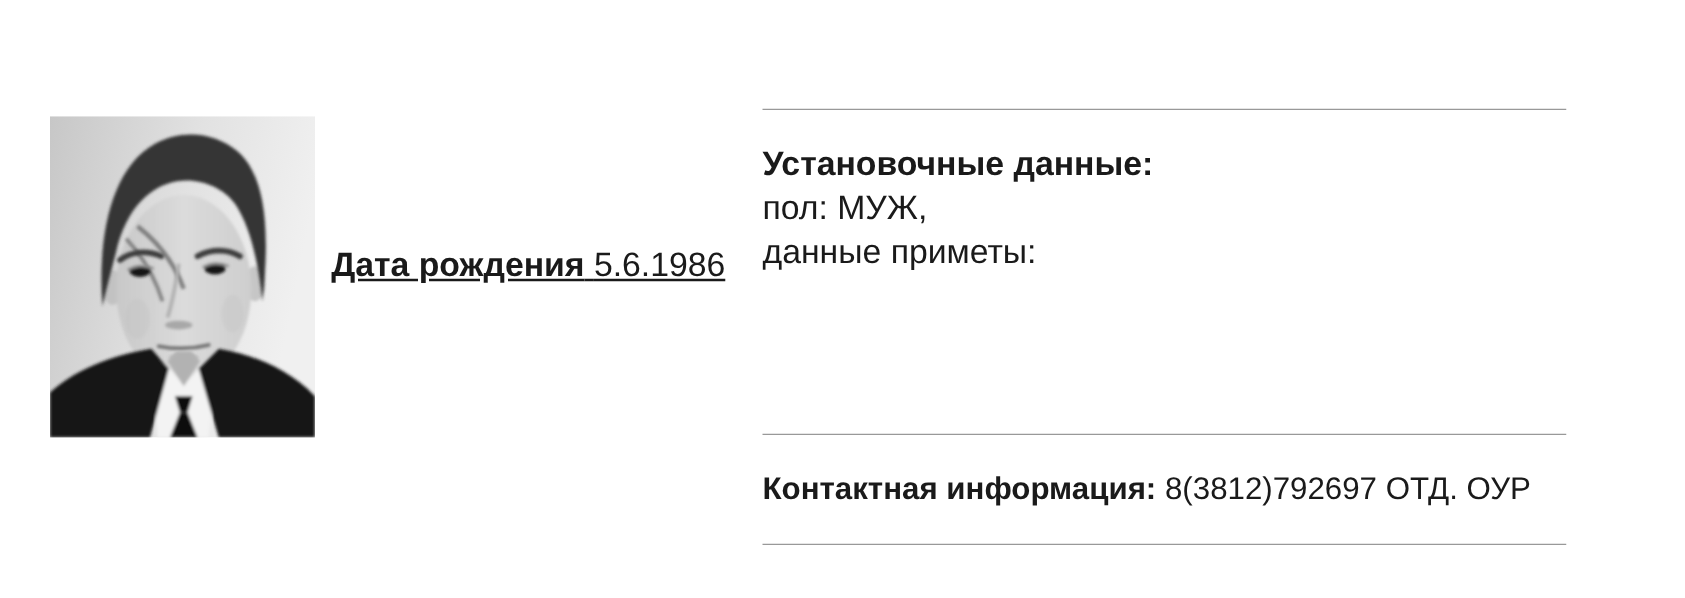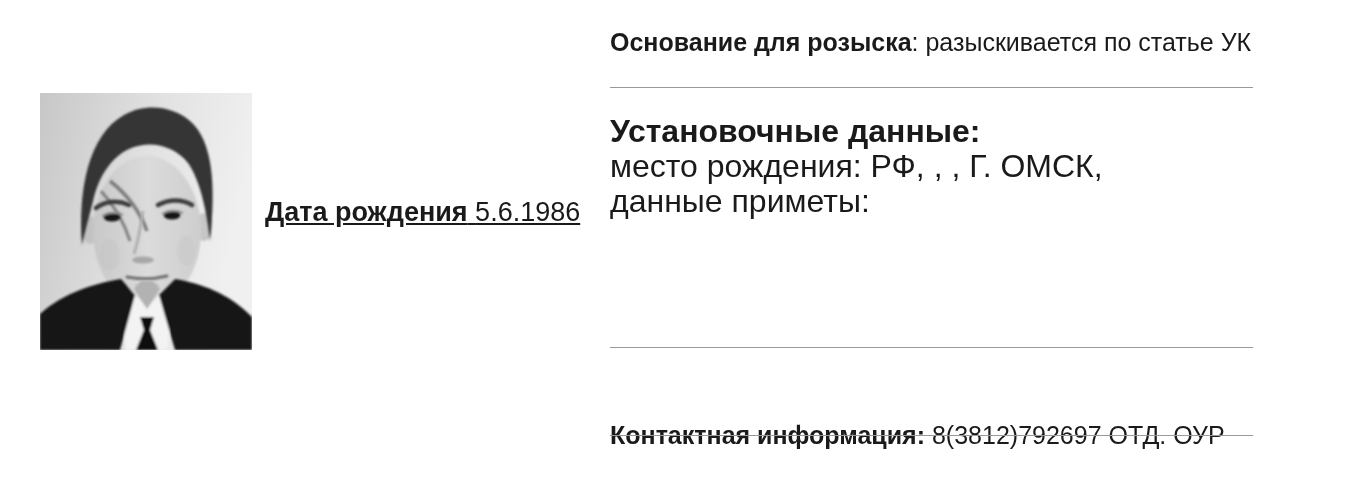--- a/index.html
+++ b/index.html
@@ -53,32 +53,31 @@
     border-top: 1.5px solid var(--divider, #999999);
   }
   .divider.d1 { top: 87px; }
   .divider.d2 { top: 347px; }
   .divider.d3 { top: 435px; }
   .profile {
     position: absolute;
     left: 610px;
     top: 114px;
     width: 643px;
-    font-size: 32px;
+    font-size: 27px;
     line-height: 35px;
   }
   .contact-line {
     position: absolute;
     left: 610px;
     top: 374px;
     width: 643px;
     font-size: 25px;
     line-height: 35px;
     white-space: nowrap;
-    margin-top: 44px;
   }
 </style>
 </head>
 <body>
 
 <div class="stage">
 
   <div class="photo">
     <svg viewBox="0 0 212 257" width="212" height="257" aria-hidden="true">
       <defs>
@@ -132,27 +131,26 @@
         <path d="M104,237 L110,237 L118,257 L96,257 Z" fill="#101010"></path>
       </g>
     </svg>
   </div>
 
   <div class="dob-line">
     <span class="b">Дата рождения</span>
     <span>5.6.1986</span>
   </div>
 
-  <div class="reason-line"><span class="b">Основание для розыска</span><span>: разыскивается по статье УК</span></div>
 
   <div class="divider d1"></div>
 
   <div class="profile">
     <div class="b">Установочные данные:</div>
-    <div>место рождения: РФ, , , Г. ОМСК,</div>
+    <div>пол: МУЖ,</div>
     <div>данные приметы:</div>
   </div>
 
   <div class="divider d2"></div>
 
   <div class="contact-line">
     <span class="b">Контактная информация:</span>
     <span>8(3812)792697 ОТД. ОУР</span>
   </div>
 

